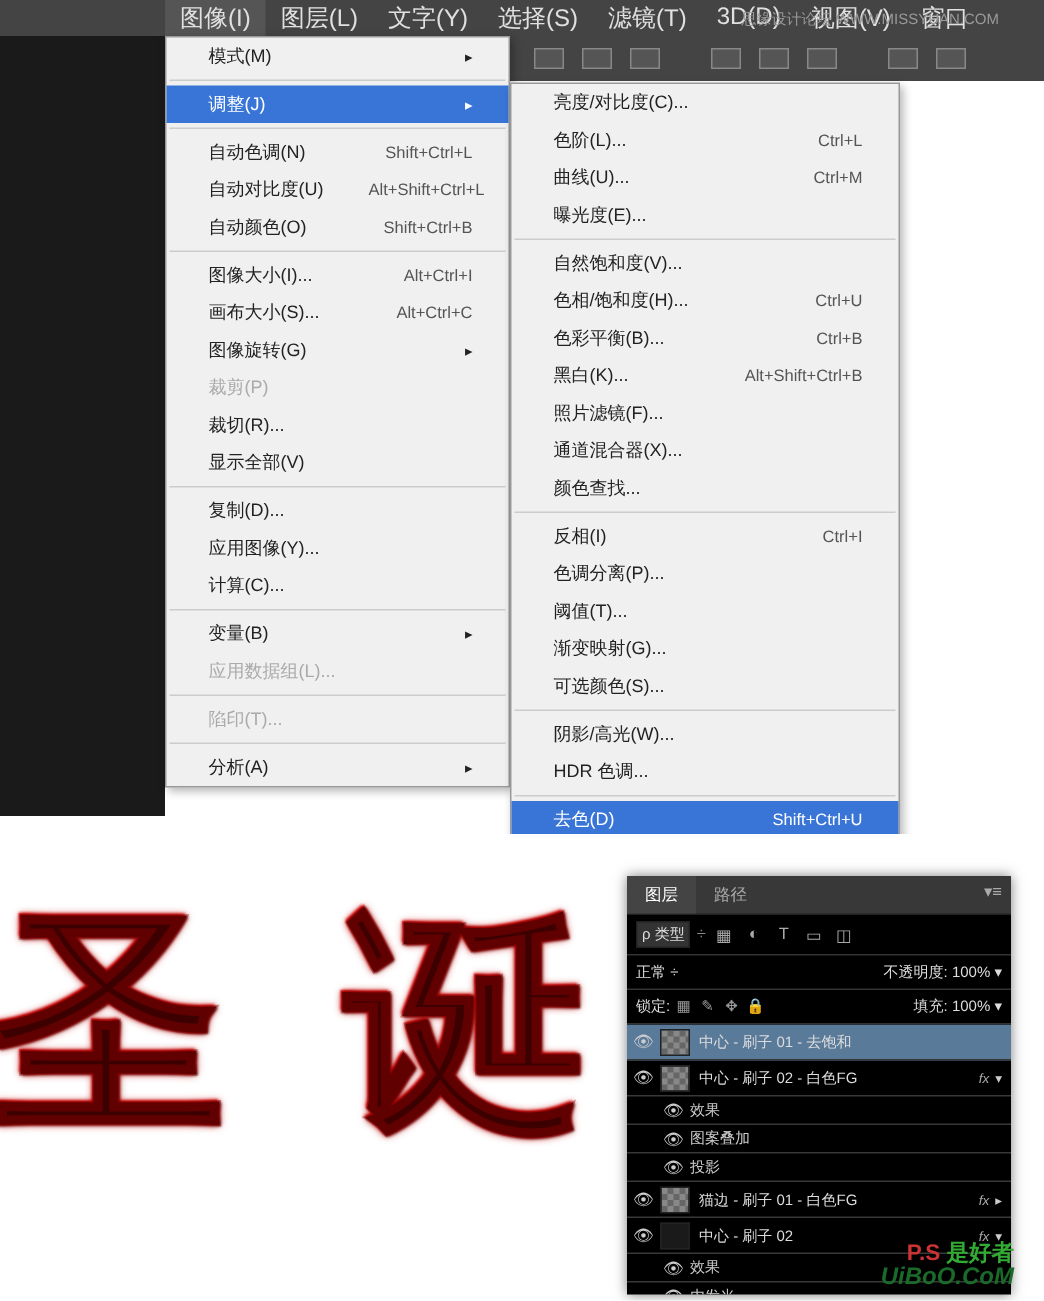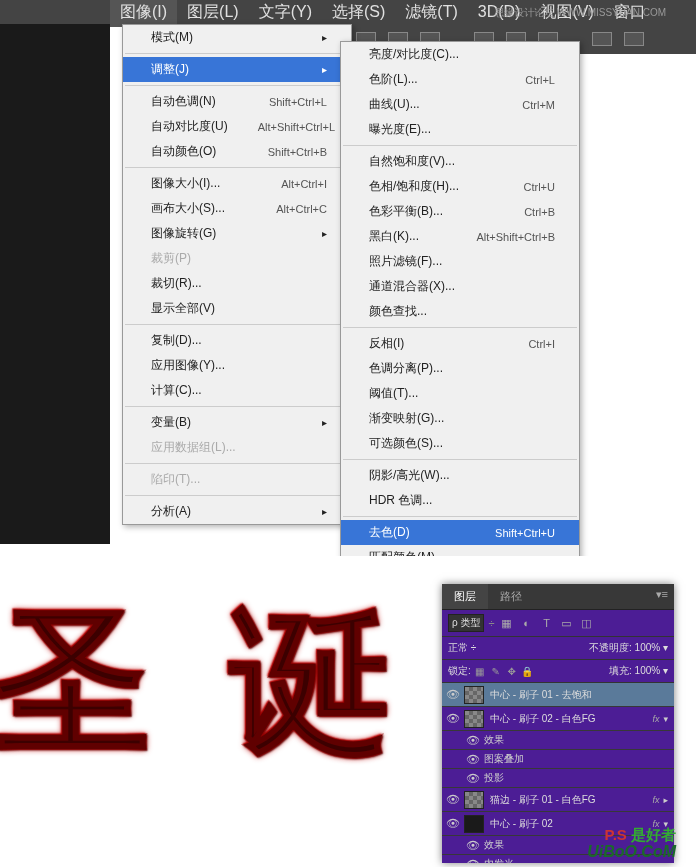--- a/index.html
+++ b/index.html
@@ -16,36 +16,36 @@
     
     .dropdown-menu { position: absolute; background: #f0f0f0; border: 1px solid #999; box-shadow: 2px 2px 6px rgba(0,0,0,0.3); font-size: 12px; color: #222; }
     .menu-item { display: flex; justify-content: space-between; align-items: center; padding: 4px 24px 4px 28px; white-space: nowrap; min-height: 22px; }
     .menu-item.highlighted { background: #3875d7; color: #fff; }
     .menu-item.disabled { color: #aaa; }
     .menu-item .shortcut { margin-left: 30px; color: #555; font-size: 11px; }
     .menu-item.highlighted .shortcut { color: #fff; }
     .menu-item .arrow { margin-left: auto; font-size: 10px; }
     .menu-sep { height: 1px; background: #ccc; margin: 3px 2px; }
     
-    .menu1 { top: 24px; left: 122px; width: 230px; }
-    .menu2 { top: 41px; left: 340px; width: 240px; }
+    .menu1 { top: 24px; left: 110px; width: 230px; }
+    .menu2 { top: 55px; left: 340px; width: 260px; }
     
     .dark-area { position: absolute; top: 24px; left: 0; width: 110px; height: 520px; background: #1a1a1a; }
     
     .canvas-area { position: absolute; top: 556px; left: 0; right: 0; bottom: 0; background: #fff; }
     
     .tinsel-text { position: absolute; font-size: 160px; font-weight: bold; font-family: "SimHei", sans-serif; color: #5a1818;
       text-shadow: 0 0 3px #801010, 0 0 6px #a02020, 1px 1px 2px #400808, -1px -1px 2px #c04040;
       filter: blur(0.3px) contrast(1.8);
       -webkit-text-stroke: 2px rgba(140,20,20,0.4);
     }
     .tinsel1 { top: 20px; left: -10px; }
     .tinsel2 { top: 20px; left: 230px; }
     
-    .layers-panel { position: absolute; top: 584px; right: 22px; width: 232px; background: #4c1d95; color: #ddd; font-size: 11px; box-shadow: 0 0 8px rgba(0,0,0,0.5); }
+    .layers-panel { position: absolute; top: 584px; right: 22px; width: 256px; background: #000000; color: #ddd; font-size: 11px; box-shadow: 0 0 8px rgba(0,0,0,0.5); }
     .panel-tabs { display: flex; background: #383838; border-bottom: 1px solid #222; }
     .panel-tab { padding: 5px 12px; font-size: 11px; color: #aaa; }
     .panel-tab.active { background: #444; color: #fff; }
     .panel-controls { padding: 4px 6px; display: flex; align-items: center; gap: 4px; border-bottom: 1px solid #333; }
     .panel-controls .sel { background: #333; border: 1px solid #222; color: #ddd; font-size: 10px; padding: 1px 3px; }
     .panel-controls .icon-btn { width: 16px; height: 16px; display: inline-flex; align-items: center; justify-content: center; color: #aaa; font-size: 11px; }
     .panel-row2 { padding: 4px 6px; display: flex; align-items: center; justify-content: space-between; border-bottom: 1px solid #333; font-size: 10px; gap: 12px; }
     .panel-row3 { padding: 4px 6px; display: flex; align-items: center; gap: 2px; border-bottom: 1px solid #333; font-size: 10px; }
     .lock-icon { width: 14px; height: 14px; display: inline-flex; align-items: center; justify-content: center; color: #999; font-size: 10px; }
     

